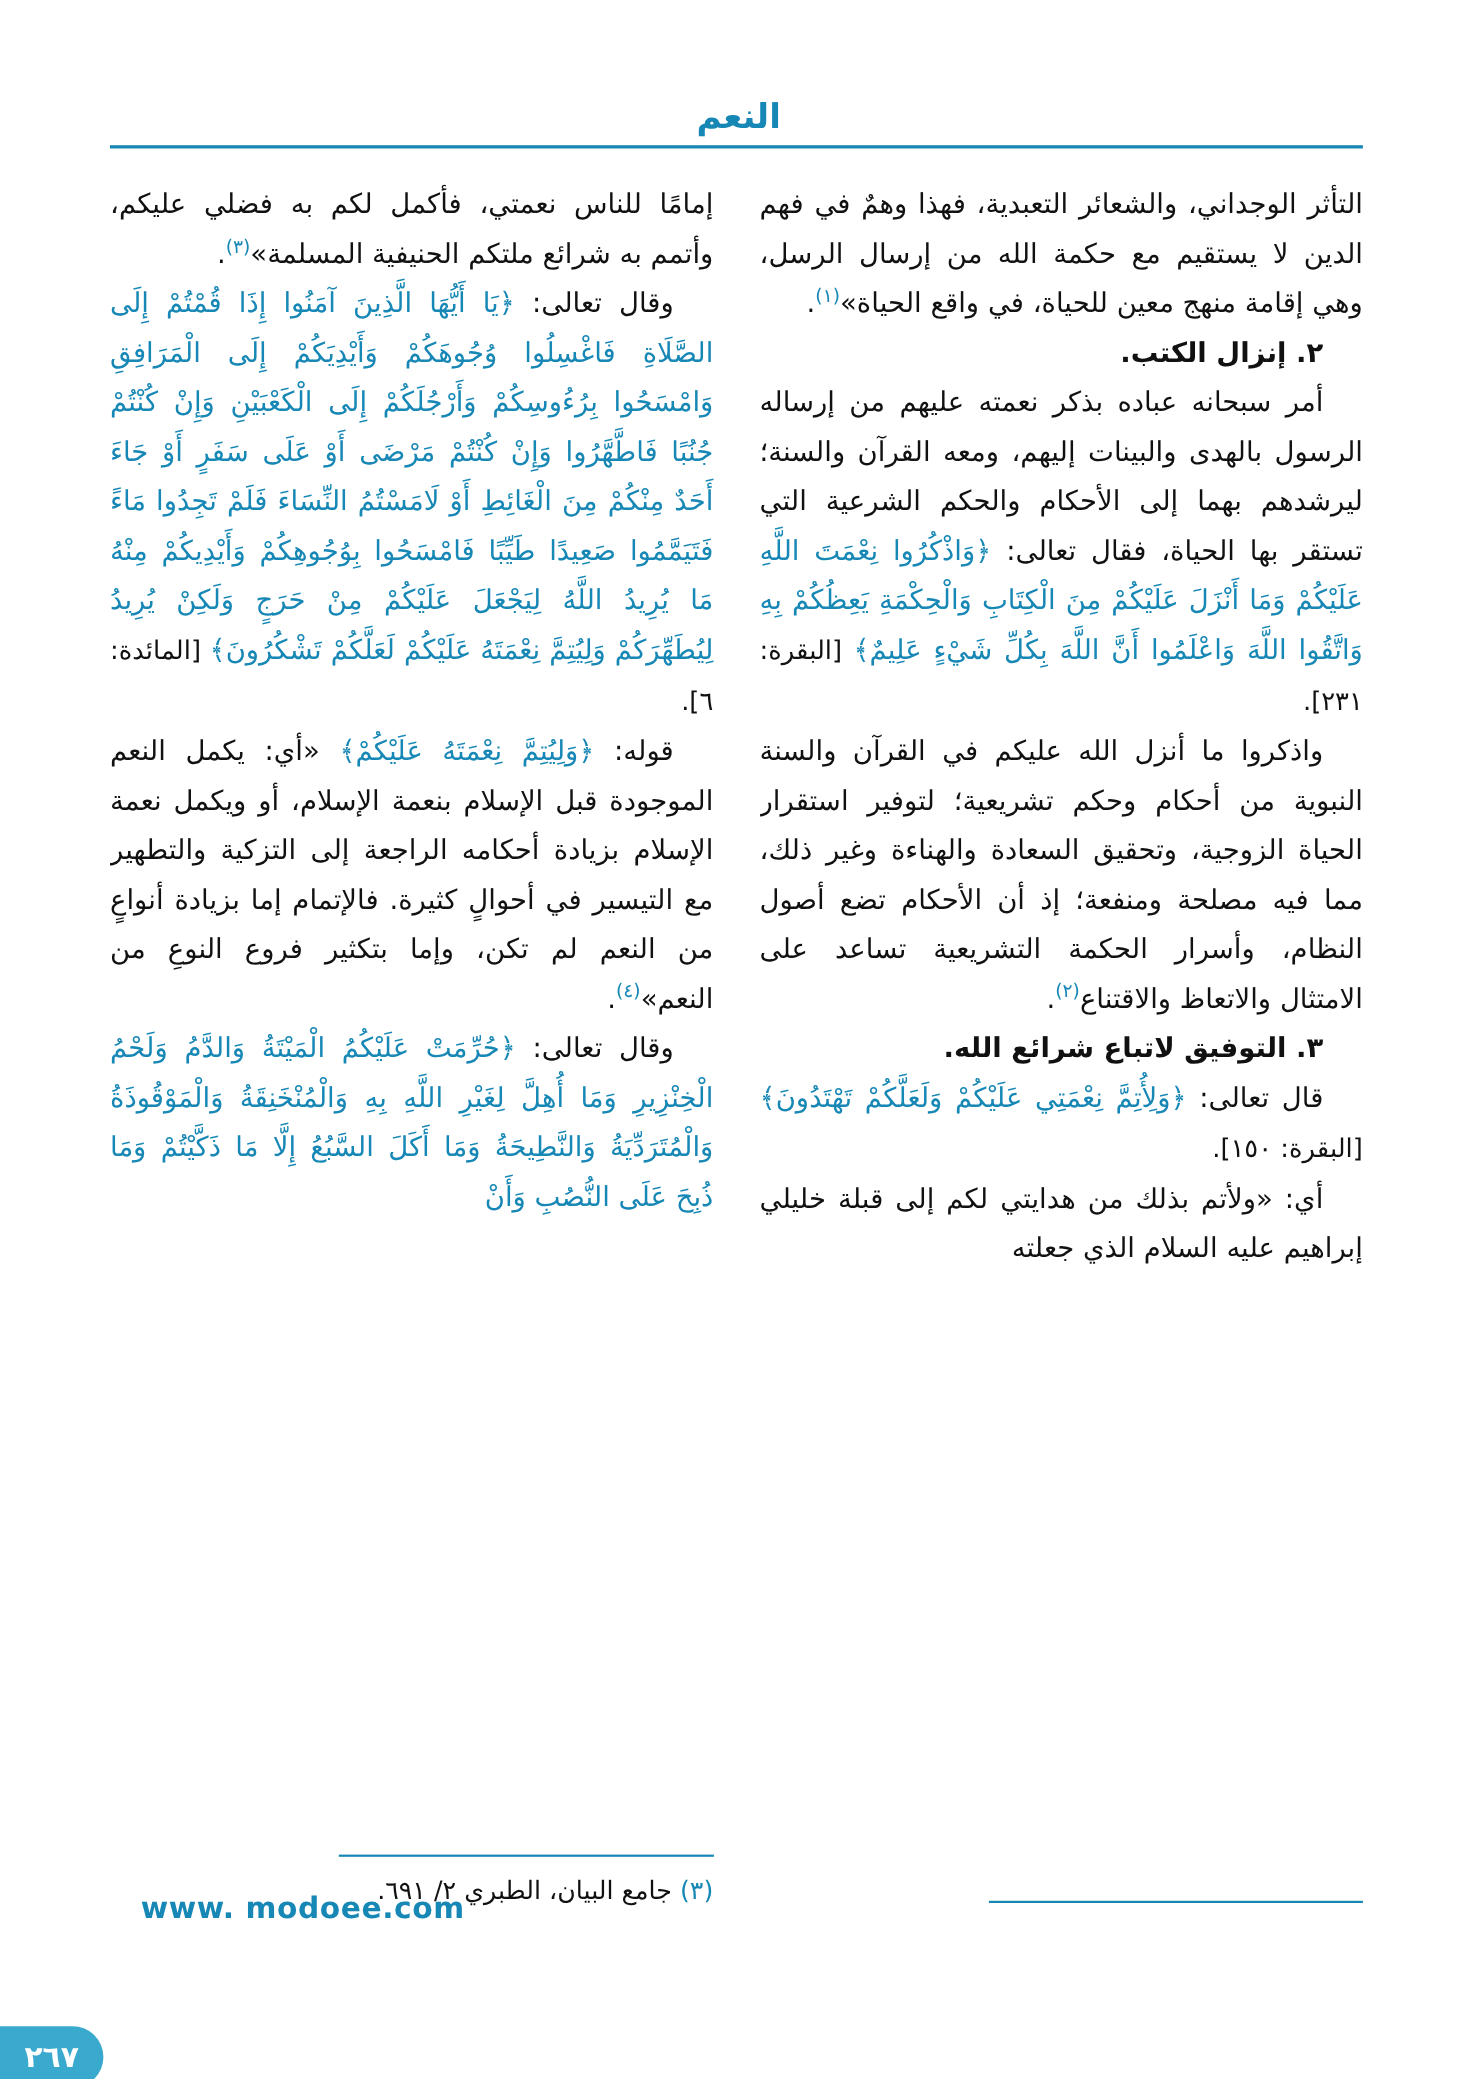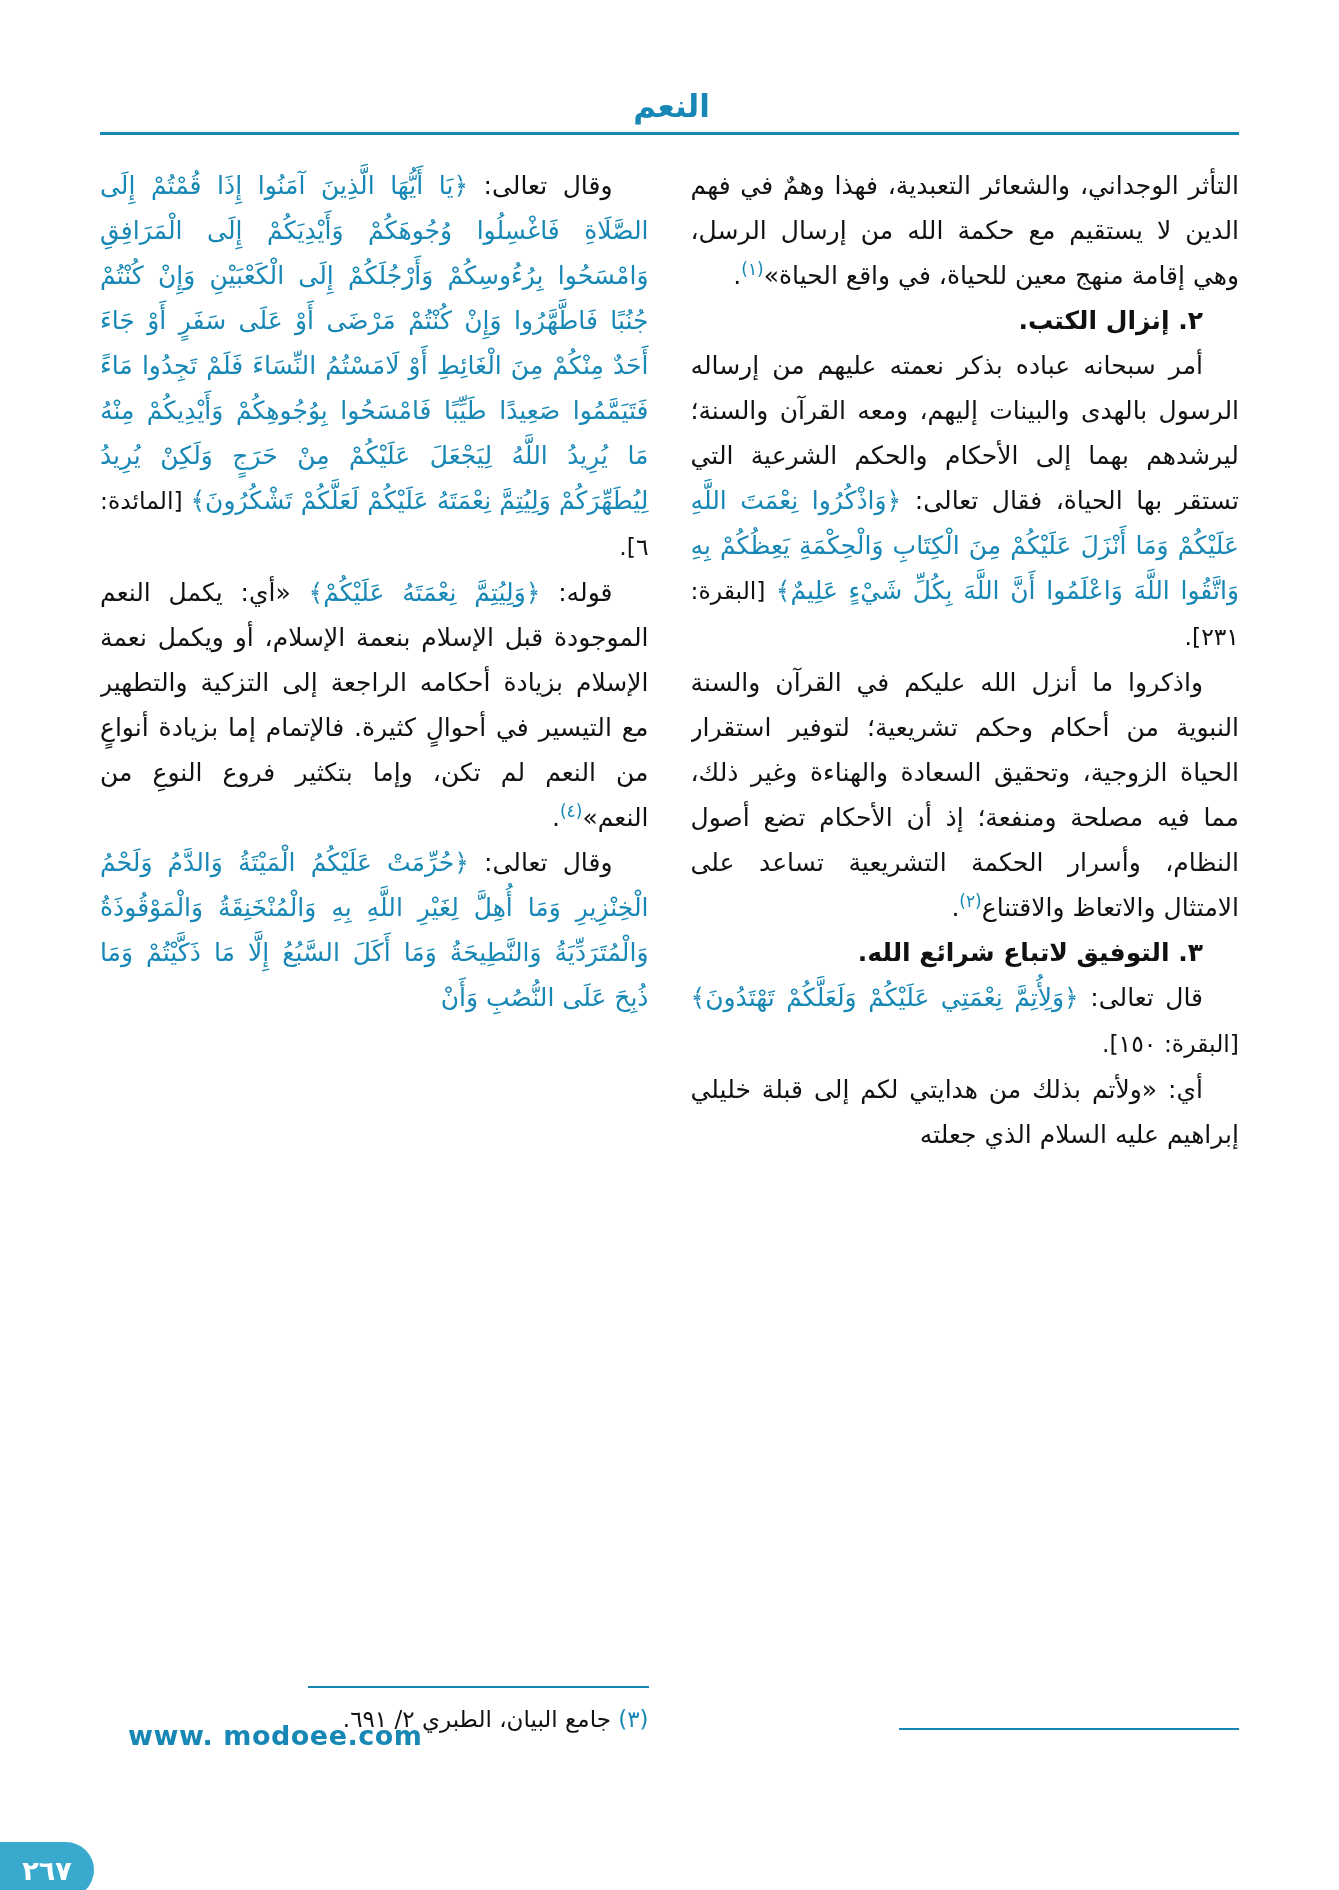--- a/index.html
+++ b/index.html
@@ -129,20 +129,21 @@
             <p class="para body"><span class="run run-text">قال تعالى: </span><span class="run run-quran">﴿وَلِأُتِمَّ نِعْمَتِي عَلَيْكُمْ وَلَعَلَّكُمْ تَهْتَدُونَ﴾</span><span class="run run-ref"> [البقرة: ١٥٠].</span></p>
             <p class="para body"><span class="run run-text">أي: «ولأتم بذلك من هدايتي لكم إلى قبلة خليلي إبراهيم عليه السلام الذي جعلته</span></p>
           </div>
         <footer class="footnotes">
           <div class="fn-rule"></div>
         </footer>
       </section>
 
       <section class="column column-left">
         <div class="col-body">
+            <p class="para body cont"><span class="run run-text">إمامًا للناس نعمتي، فأكمل لكم به فضلي عليكم، وأتمم به شرائع ملتكم الحنيفية المسلمة»</span><span class="run run-marker">(٣)</span><span class="run run-text">.</span></p>
             <p class="para body"><span class="run run-text">وقال تعالى: </span><span class="run run-quran">﴿يَا أَيُّهَا الَّذِينَ آمَنُوا إِذَا قُمْتُمْ إِلَى الصَّلَاةِ فَاغْسِلُوا وُجُوهَكُمْ وَأَيْدِيَكُمْ إِلَى الْمَرَافِقِ وَامْسَحُوا بِرُءُوسِكُمْ وَأَرْجُلَكُمْ إِلَى الْكَعْبَيْنِ وَإِنْ كُنْتُمْ جُنُبًا فَاطَّهَّرُوا وَإِنْ كُنْتُمْ مَرْضَى أَوْ عَلَى سَفَرٍ أَوْ جَاءَ أَحَدٌ مِنْكُمْ مِنَ الْغَائِطِ أَوْ لَامَسْتُمُ النِّسَاءَ فَلَمْ تَجِدُوا مَاءً فَتَيَمَّمُوا صَعِيدًا طَيِّبًا فَامْسَحُوا بِوُجُوهِكُمْ وَأَيْدِيكُمْ مِنْهُ مَا يُرِيدُ اللَّهُ لِيَجْعَلَ عَلَيْكُمْ مِنْ حَرَجٍ وَلَكِنْ يُرِيدُ لِيُطَهِّرَكُمْ وَلِيُتِمَّ نِعْمَتَهُ عَلَيْكُمْ لَعَلَّكُمْ تَشْكُرُونَ﴾</span><span class="run run-ref"> [المائدة: ٦].</span></p>
             <p class="para body"><span class="run run-text">قوله: </span><span class="run run-quran">﴿وَلِيُتِمَّ نِعْمَتَهُ عَلَيْكُمْ﴾</span><span class="run run-text"> «أي: يكمل النعم الموجودة قبل الإسلام بنعمة الإسلام، أو ويكمل نعمة الإسلام بزيادة أحكامه الراجعة إلى التزكية والتطهير مع التيسير في أحوالٍ كثيرة. فالإتمام إما بزيادة أنواعٍ من النعم لم تكن، وإما بتكثير فروع النوعِ من النعم»</span><span class="run run-marker">(٤)</span><span class="run run-text">.</span></p>
             <p class="para body"><span class="run run-text">وقال تعالى: </span><span class="run run-quran">﴿حُرِّمَتْ عَلَيْكُمُ الْمَيْتَةُ وَالدَّمُ وَلَحْمُ الْخِنْزِيرِ وَمَا أُهِلَّ لِغَيْرِ اللَّهِ بِهِ وَالْمُنْخَنِقَةُ وَالْمَوْقُوذَةُ وَالْمُتَرَدِّيَةُ وَالنَّطِيحَةُ وَمَا أَكَلَ السَّبُعُ إِلَّا مَا ذَكَّيْتُمْ وَمَا ذُبِحَ عَلَى النُّصُبِ وَأَنْ</span></p>
           </div>
         <footer class="footnotes">
           <div class="fn-rule"></div>
           <div class="fn-list">
               <div class="footnote"><span class="fn-marker">(٣) </span><span class="fn-text">جامع البيان، الطبري ٢/ ٦٩١.</span></div>
             </div>
         </footer>

